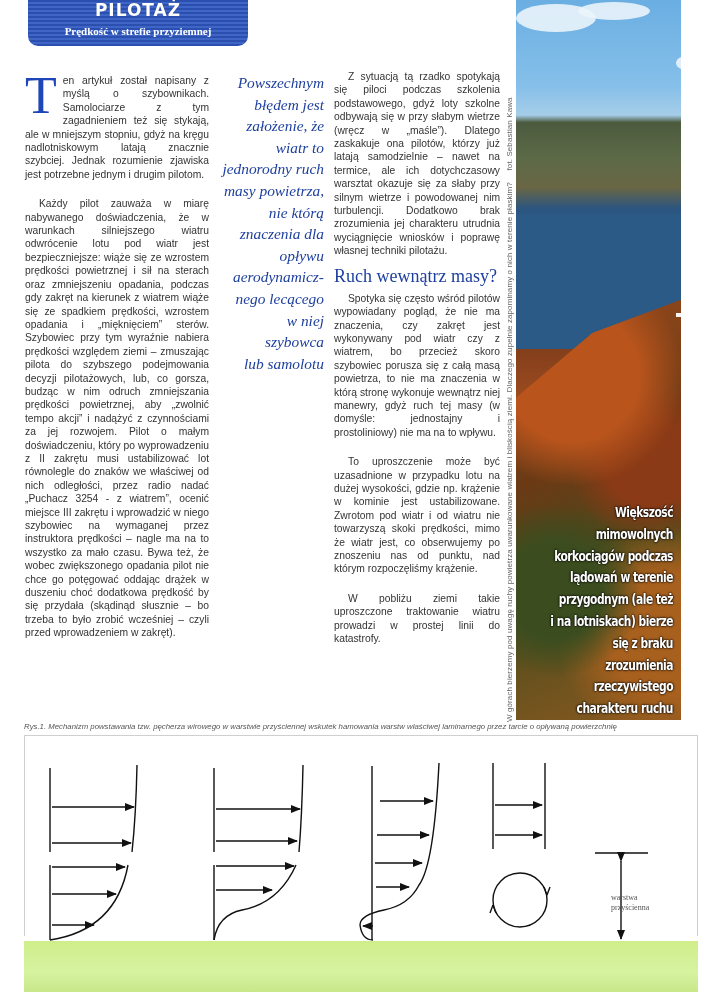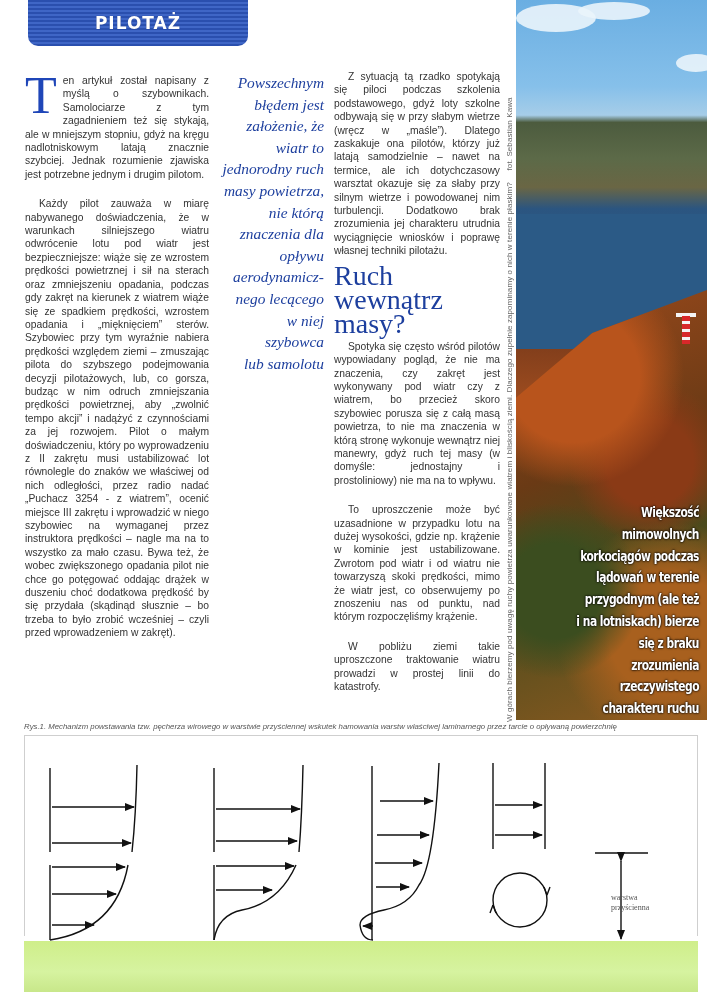--- a/index.html
+++ b/index.html
@@ -2,42 +2,42 @@
 <html><head>
 <meta charset="utf-8">
 <style>
   html, body { margin:0; padding:0; }
   body { width:707px; height:1000px; background:#ffffff; position:relative; overflow:hidden; font-family:"DejaVu Sans", sans-serif; color:#2a2a2a; }
 
   
   .banner { position:absolute; left:28px; top:0; width:220px; height:46px; border-radius:0 0 10px 10px;
     background: repeating-linear-gradient(180deg, #2a4fae 0px, #2a4fae 2px, #3f66c6 2px, #3f66c6 4px);
     color:#fff; text-align:center; }
-  .banner .sec { font-family:"DejaVu Sans", sans-serif; font-weight:bold; font-size:17px; letter-spacing:1px; line-height:20px; padding-top:13px; text-shadow:0 0 1px #1a3580; }
-  .banner .sub { font-family:Liberation Mono, monospace; font-weight:bold; font-size:11px; line-height:16px; margin-top:21px; }
+  .banner .sec { font-family:"DejaVu Sans", sans-serif; font-weight:bold; font-size:17px; letter-spacing:1px; line-height:20px; padding-top:0; text-shadow:0 0 1px #1a3580; }
+  .banner .sub { font-family:Liberation Serif, serif; font-weight:bold; font-size:11px; line-height:16px; margin-top:3px; }
 
   
   .col { position:absolute; font-family:"Liberation Sans", sans-serif; font-size:10.3px; line-height:13.4px; color:#333; text-align:justify; }
   .col p { margin:0; text-indent:14px; }
   .col p + p { margin-top:16px; }
   .col1 { left:25px; top:74px; width:184px; }
   .col1 p.first { text-indent:0; }
   .dropcap { float:left; font-family:"Liberation Serif", serif; color:#1f46b8; font-size:52px; line-height:40px; height:40px; margin:2px 6px 0 0; }
 
   .pull { position:absolute; left:218px; top:72px; width:106px; font-family:"Liberation Serif", serif; color:#1d3f9e; font-size:15.4px; line-height:21.6px; text-align:right;font-style:italic; }
   .pull div { white-space:nowrap; }
 
   .col3 { left:334px; top:70px; width:166px; }
-  .col3 h2 { margin:6px 0 4px 0; font-family:"Liberation Serif", serif; font-weight:normal; color:#1d3f9e; font-size:28px; line-height:24px; text-indent:0; text-align:left; }
+  .col3 h2 { margin:6px 0 4px 0; font-family:"Liberation Serif", serif; font-weight:normal; color:#1d3f9e; font-size:18px; line-height:24px; text-indent:0; text-align:left; }
 
   
   .vcap { position:absolute; left:505px; top:722px; width:662px; transform-origin:0 0; transform:rotate(-90deg); font-family:"Liberation Sans", sans-serif; font-size:8px; color:#666; white-space:nowrap; letter-spacing:0.1px; }
 
   
-  .photo { position:absolute; left:516px; top:0; width:191px; height:720px; overflow:hidden;
+  .photo { position:absolute; left:516px; top:0; width:165px; height:720px; overflow:hidden;
     background: linear-gradient(180deg, #6aaee2 0%, #86c0ea 12%, #a6cde8 16%, #4c5b3e 17%, #5c6a48 22%, #6a6644 26%, #2b5580 29%, #2f5f8e 40%, #2c5880 44%, #7a3a1a 46%, #9b4b1f 55%, #6e4a1a 62%, #3e4a1e 70%, #7a461c 78%, #a35d24 85%, #5a5220 92%, #8b5a22 100%); }
   .photo .cloud { position:absolute; background:#eaf4fb; border-radius:50%; opacity:0.9; }
   .photo .lake { position:absolute; left:0; top:214px; width:191px; height:135px; background:#2b5a86; border-radius:0 0 60% 0 / 0 0 40% 0; }
   .photo .forest { position:absolute; left:0; top:290px; width:191px; height:430px;
     background: radial-gradient(circle at 30% 20%, #b8541c 0 18%, transparent 30%),
                 radial-gradient(circle at 70% 40%, #8a3a16 0 15%, transparent 28%),
                 radial-gradient(circle at 20% 70%, #3b4d1f 0 14%, transparent 26%),
                 radial-gradient(circle at 80% 80%, #a8601e 0 16%, transparent 30%),
                 linear-gradient(160deg, #9c4a1c, #6a3a15 40%, #4a4a1c 60%, #8c5a20);
     clip-path: polygon(0 25%, 40% 10%, 100% 0, 100% 100%, 0 100%); }

